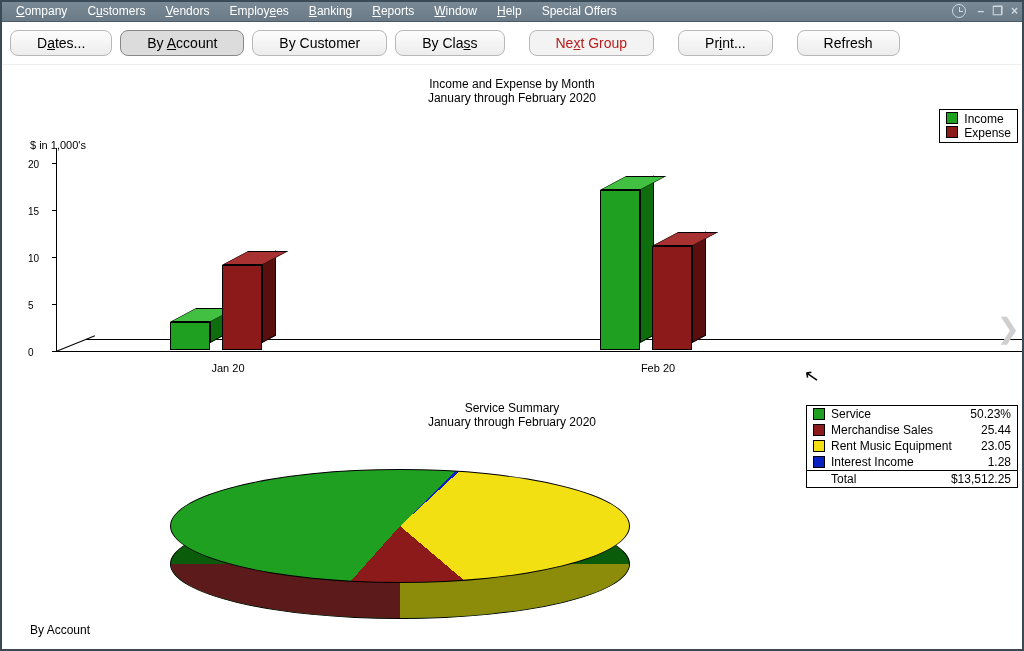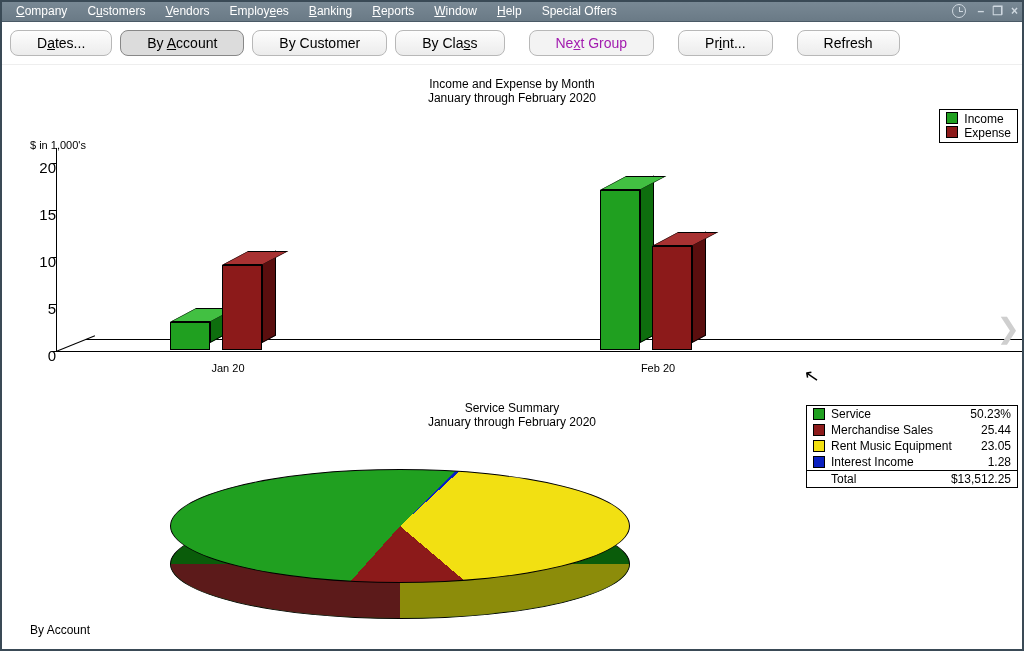--- a/index.html
+++ b/index.html
@@ -44,21 +44,21 @@
   }
   .btn {
     background: linear-gradient(#fdfdfd,#ececec);
     border: 1px solid #b8b8b8;
     border-radius: 8px;
     padding: 4px 26px;
     font-size: 14px;
     cursor: pointer;
   }
   .btn.active { background: #dcdcdc; border-color: #888; }
-  .btn.disabled { color: #a21caf; background:#f3f3f3; cursor: default; }
+  .btn.disabled { color: #b91c1c; background:#f3f3f3; cursor: default; }
   .btn u { text-decoration: underline; }
 
   .chart-title { text-align: center; font-size: 12px; margin-top: 12px; }
   .chart-subtitle { text-align: center; font-size: 12px; }
 
   .chart-area {
     position: relative;
     height: 280px;
     margin-top: 4px;
   }
@@ -87,21 +87,21 @@
   }
   .par1 { position:absolute; left:0; right:0; bottom:0; border-top:1px solid #000; }
   .par-back { position:absolute; left:30px; right:-30px; bottom:12px; border-top:1px solid #000; }
   .par-diag1 { position:absolute; left:0; bottom:0; width:42px; height:0; border-top:1px solid #000; transform-origin:left center; transform:rotate(-22deg); }
 
   .bar3d { position:absolute; bottom:14px; }
   .bar3d .front { position:absolute; bottom:0; border:1px solid #000; }
   .bar3d .side { position:absolute; bottom:0; border:1px solid #000; transform:skewY(-28deg); transform-origin: left bottom; }
   .bar3d .top { position:absolute; border:1px solid #000; transform:skewX(-62deg); transform-origin:left bottom; }
 
-  .y-label { position:absolute; font-size:15px; text-align:right; width:28px; }
+  .y-label { position:absolute; font-size:10px; text-align:left; width:28px; }
   .x-label { position:absolute; font-size:11px; text-align:center; width:80px; }
 
   .pie-area {
     position:relative;
     height:260px;
   }
   .pie-legend {
     position:absolute;
     right:6px; top:4px;
     border:1px solid #000;

